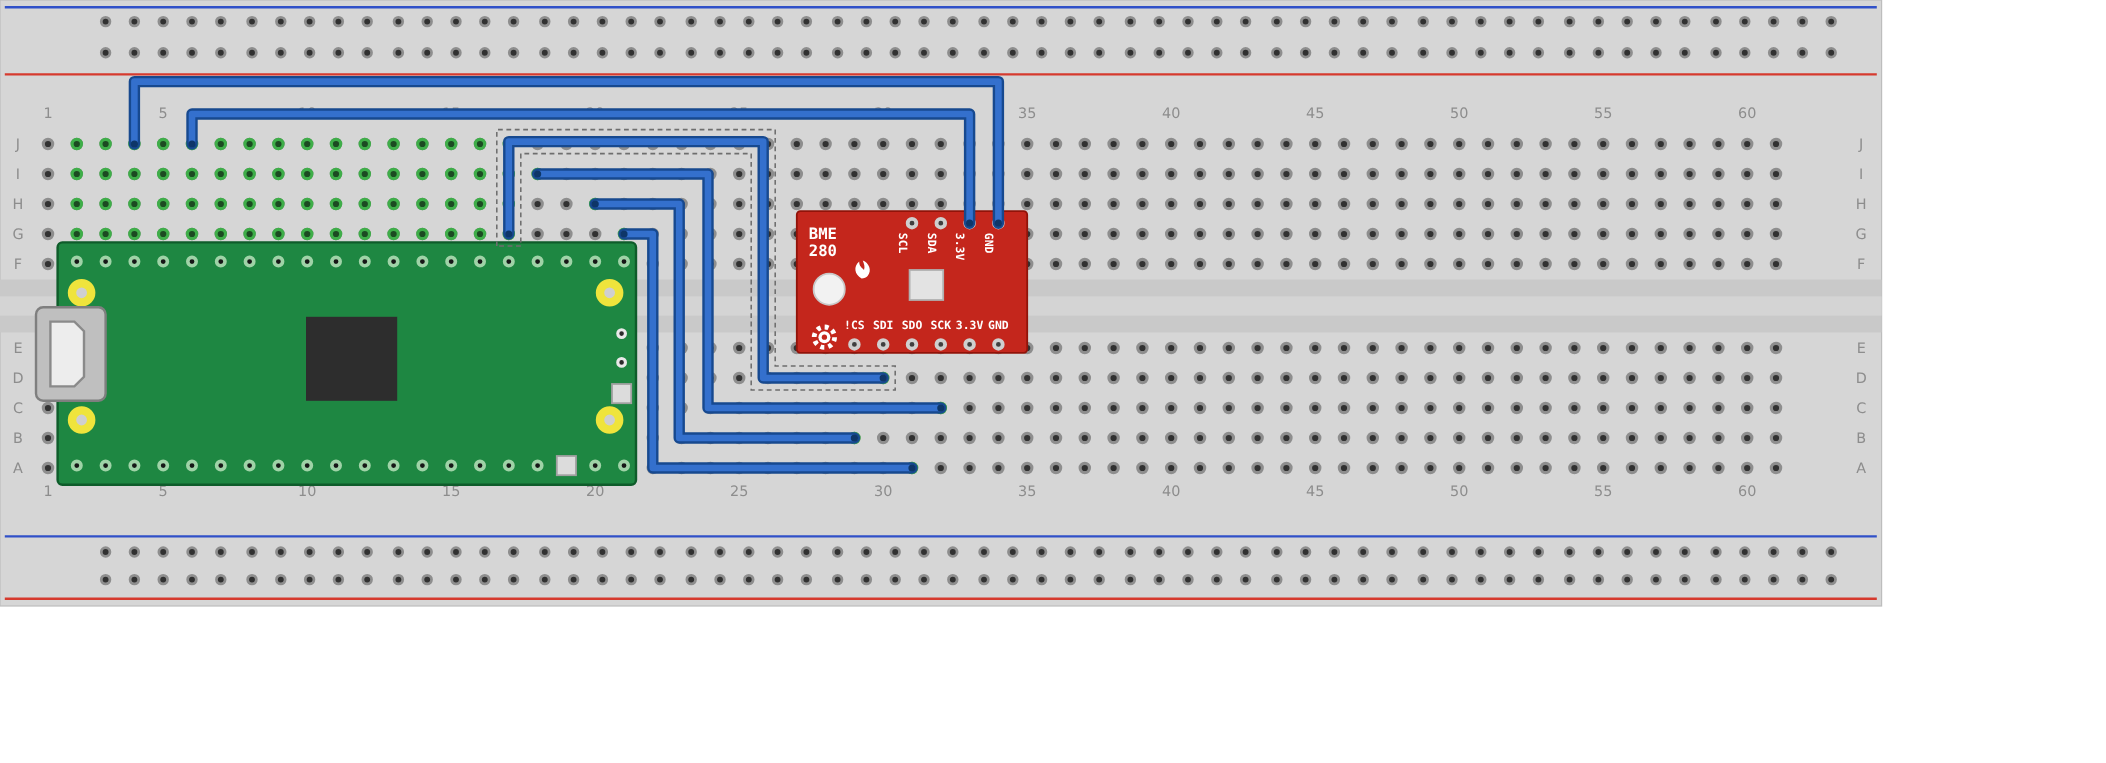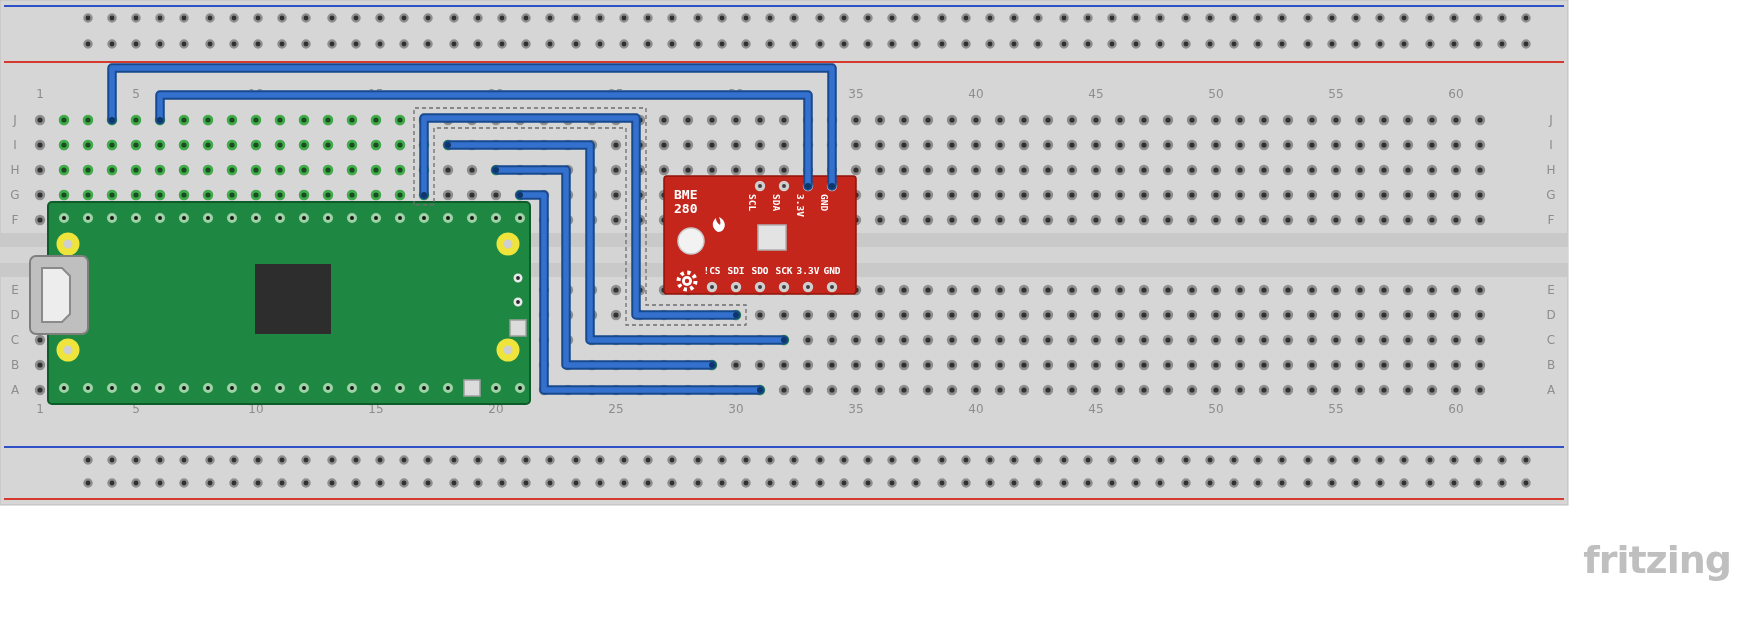--- a/index.html
+++ b/index.html
@@ -1116,14 +1116,13 @@
           <path d="M520,195 L544,195 L544,390 L760,390" fill="none" stroke="#17498f" stroke-width="9.5" stroke-linecap="round" stroke-linejoin="round"></path>
           <path d="M520,195 L544,195 L544,390 L760,390" fill="none" stroke="#3470cd" stroke-width="5.5" stroke-linecap="round" stroke-linejoin="round"></path>
           <circle cx="520" cy="195" r="3" fill="#0e3668"></circle>
           <circle cx="760" cy="390" r="3" fill="#0e3668"></circle>
         </g>
       </g>
     <g id="g-selection">
         <path d="M414,205 L414,108 L646,108 L646,305 L746,305 L746,325 L626,325 L626,128 L434,128 L434,205 Z" fill="none" stroke="#6e6e6e" stroke-width="1.3" stroke-dasharray="4 3"></path>
       </g>
   </svg>
-  <div class="logo">fritzing</div>
 </div>
 
 </body></html>

